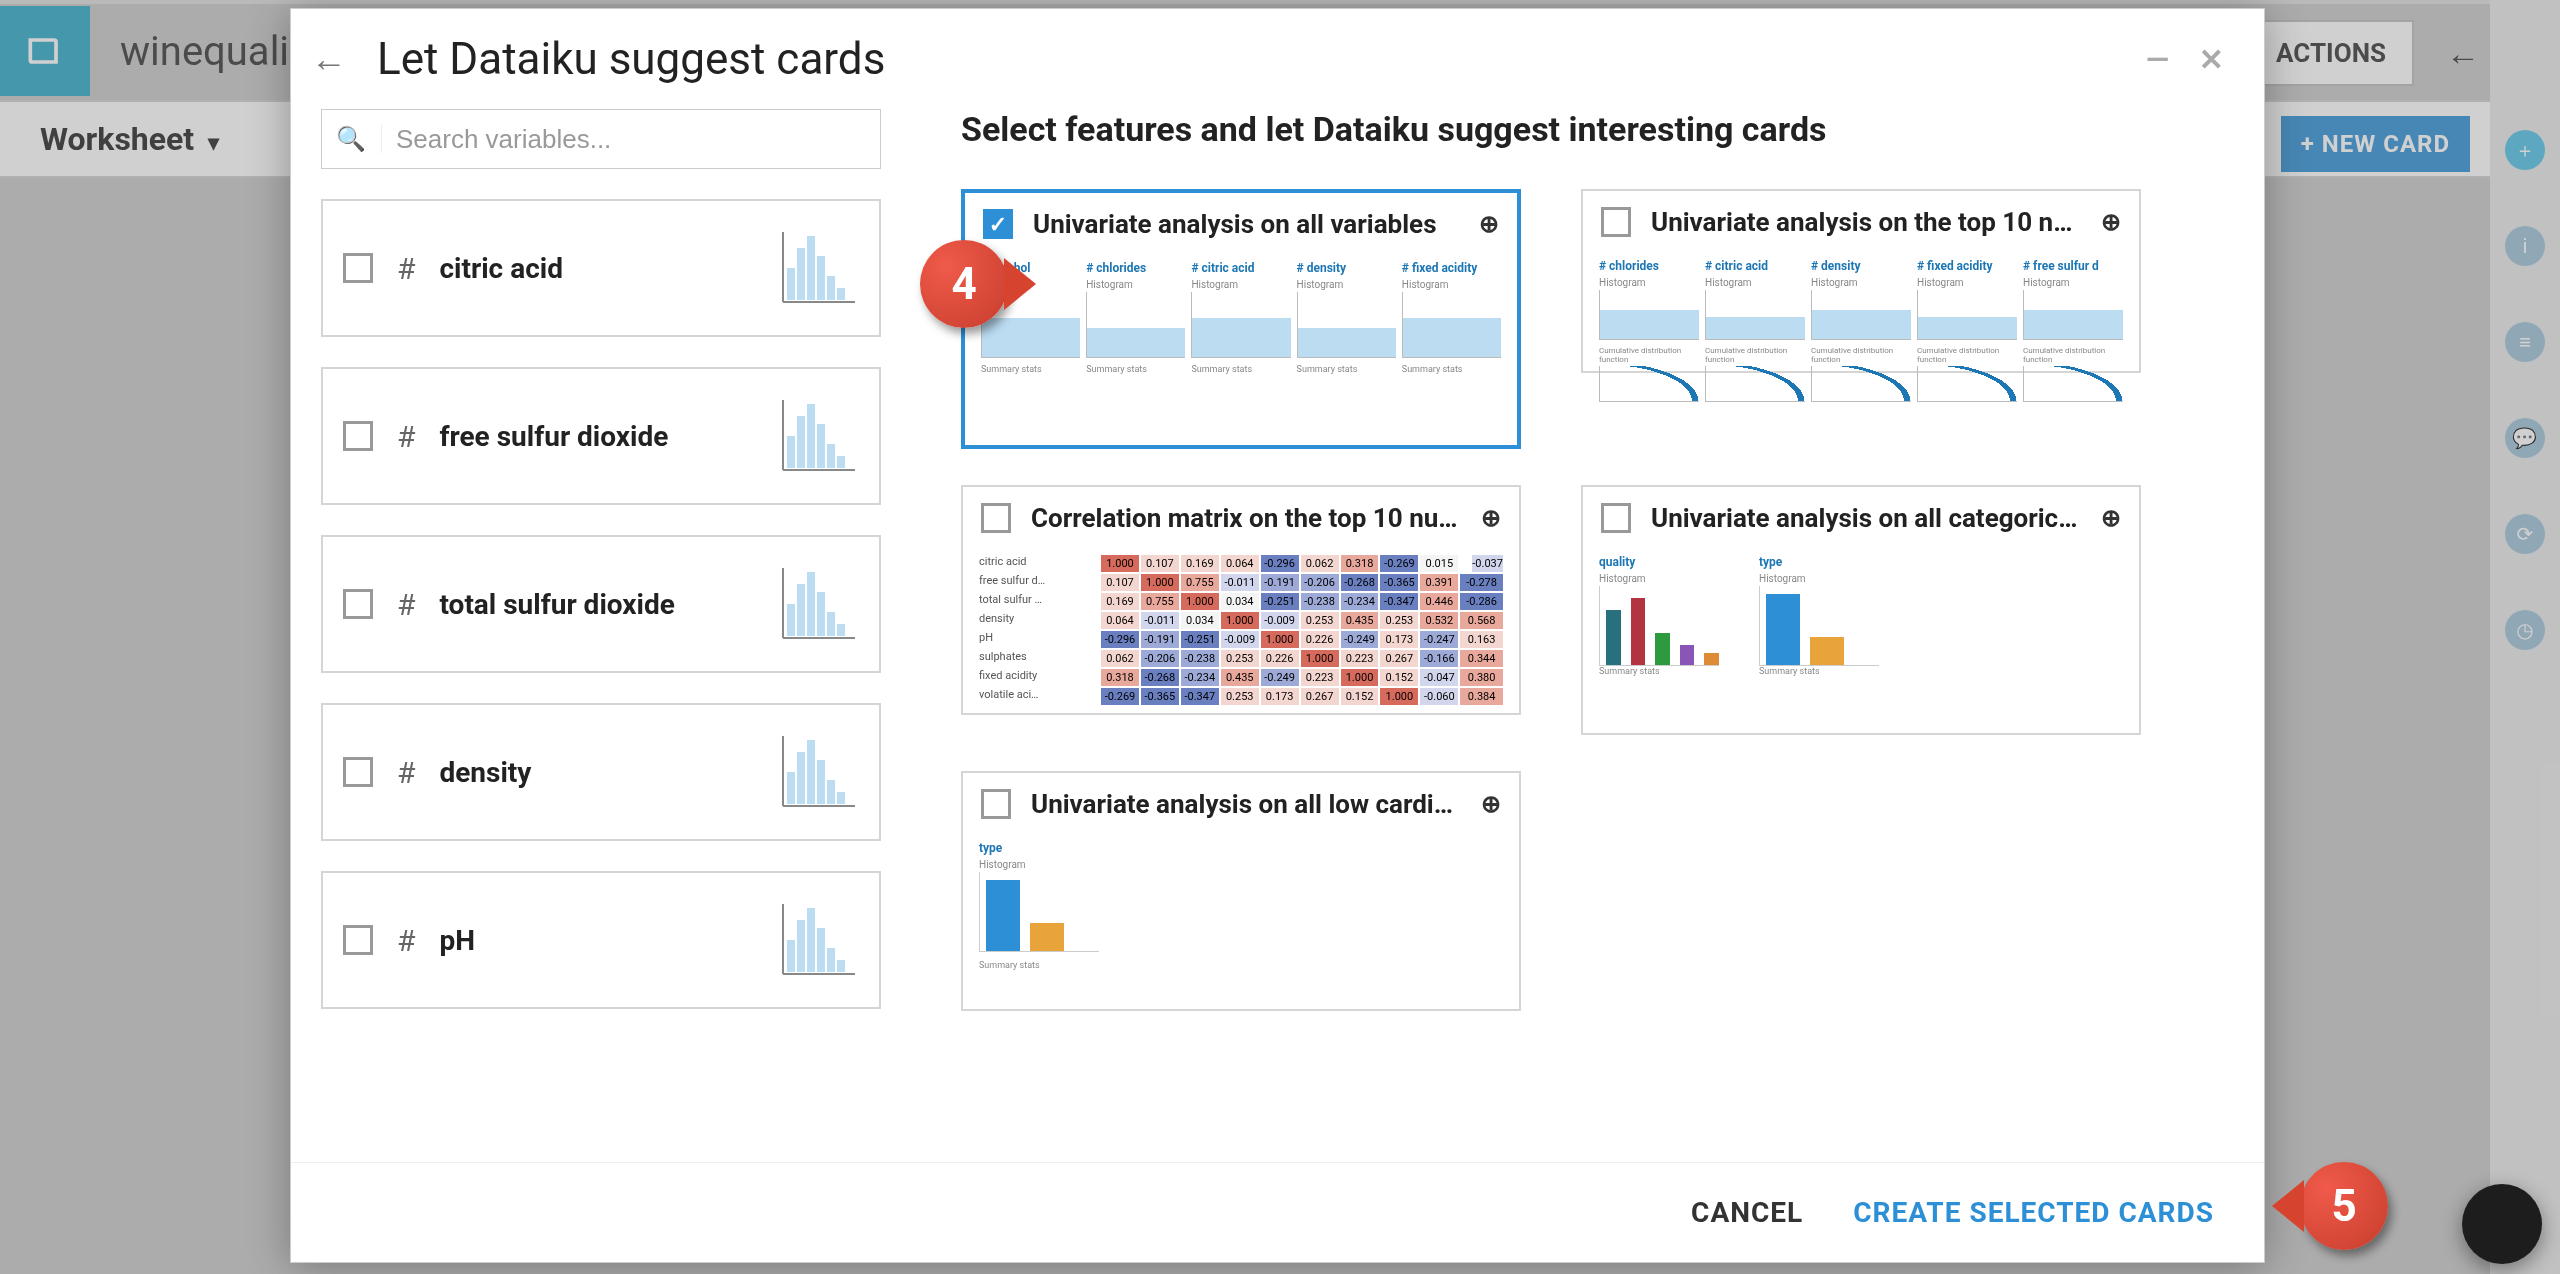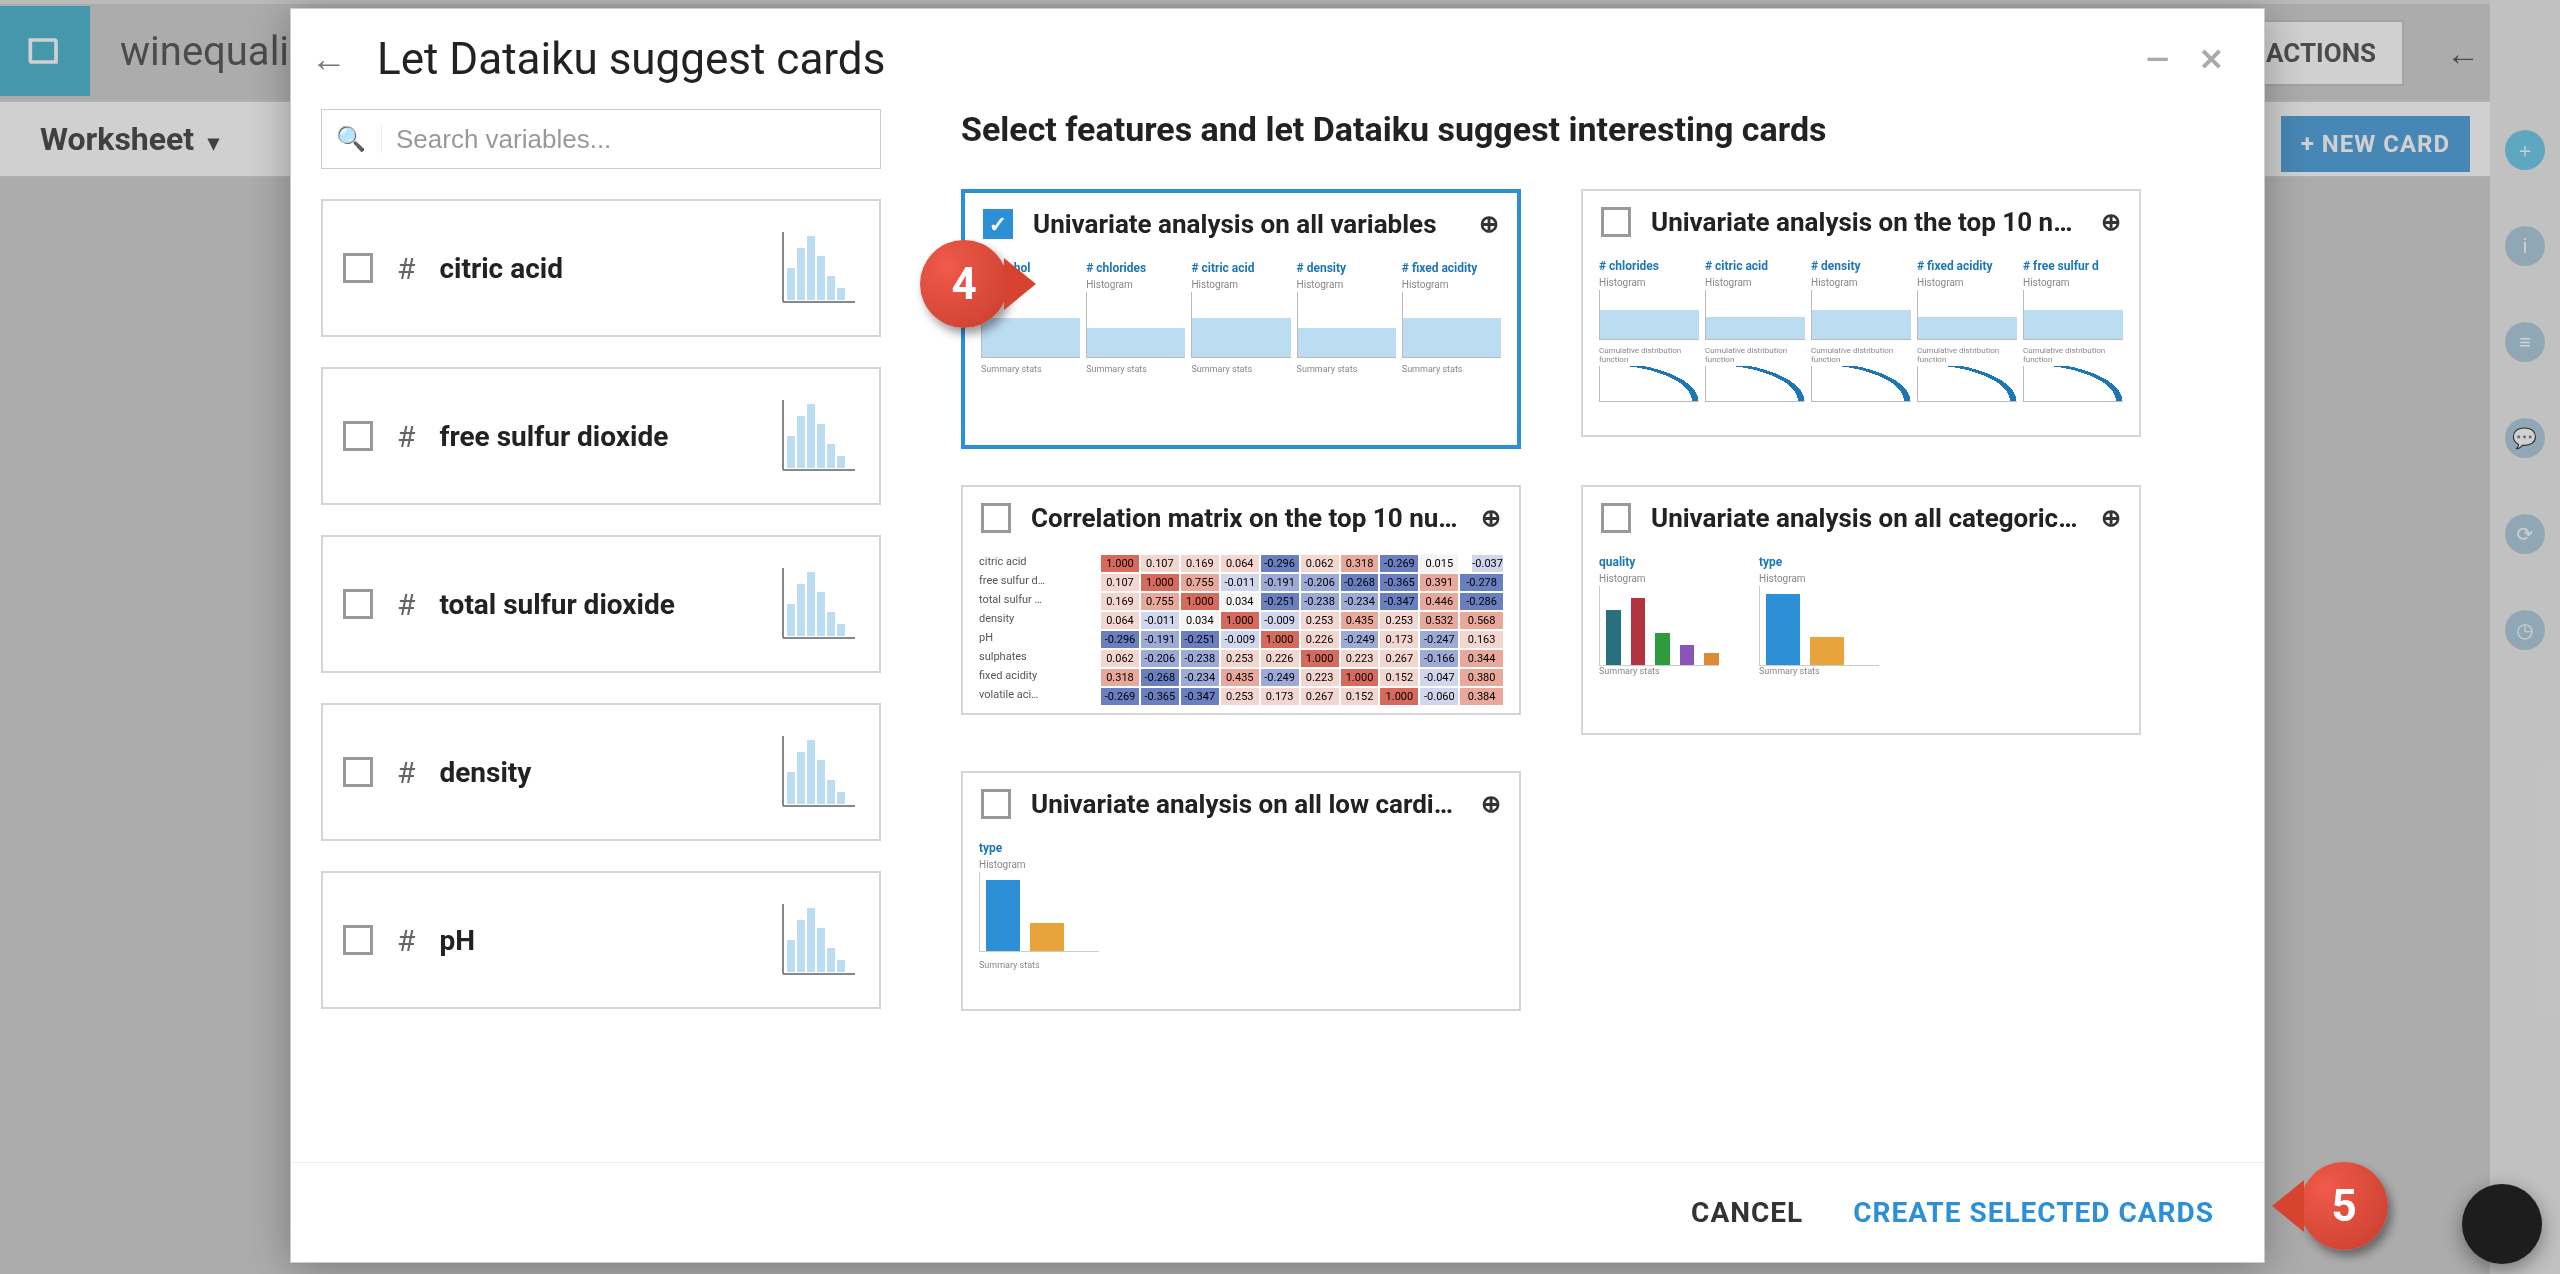--- a/index.html
+++ b/index.html
@@ -16,21 +16,21 @@
 .top-strip { position:absolute; top:0; left:0; right:0; height:4px; background:#ddd;}
 .app-topbar {
   position:absolute; top:6px; left:0; right:70px; height:90px;
   display:flex; align-items:center;
 }
 .app-icon {
   width:90px; height:90px; background:#2AA8C7; display:flex;align-items:center;justify-content:center;
 }
 .app-icon svg { width:44px; height:44px; fill:#fff;}
 .app-title { font-size:40px; color:#333; margin-left:30px; font-weight:400;}
-.top-right-buttons { position:absolute; top:20px; right:80px; display:flex; gap:22px; align-items:center;}
+.top-right-buttons { position:absolute; top:20px; right:80px; display:flex; gap:12px; align-items:center;}
 .partial-e { background:#f5c453; border:1px solid #d4a93b; padding:16px 6px 16px 20px; font-size:26px; font-weight:700; color:#333;}
 .actions-btn { border:2px solid #bbb; background:#fff; padding:16px 26px; font-size:26px; font-weight:700; color:#333;}
 .back-arrow-icon { margin-left:20px; font-size:34px; color:#333;}
 .tool-row {
   position:absolute; top:100px; left:0; right:70px; height:78px;
   background:#fff; border-top:2px solid #d0d0d0; border-bottom:2px solid #d0d0d0;
   display:flex; align-items:center; padding:0 40px;
 }
 .tool-row .worksheet { font-size:32px; font-weight:700; color:#222;}
 .tool-row .caret { font-size:22px; margin-left:6px;}
@@ -342,21 +342,21 @@
                 <div class="mini-pane">
                   <div class="mini-label"># fixed acidity</div>
     <div class="mini-sub">Histogram</div>
     <div class="mini-chart "></div>
     <div class="mini-stats">Summary stats</div>
                 </div>
               </div>
           </div>
         </div>
 
-        <div class="card" style="height:248px;">
+        <div class="card" style="height:184px;">
           <div class="card-head">
             <div class="chk"></div>
             <div class="ctitle">Univariate analysis on the top 10 n…</div>
             <div class="mag">⊕</div>
           </div>
           <div class="card-body">
             <div class="mini-multi" id="ut-panes">
                 <div class="mini-pane">
                   <div class="mini-label"># chlorides</div>
     <div class="mini-sub">Histogram</div>

